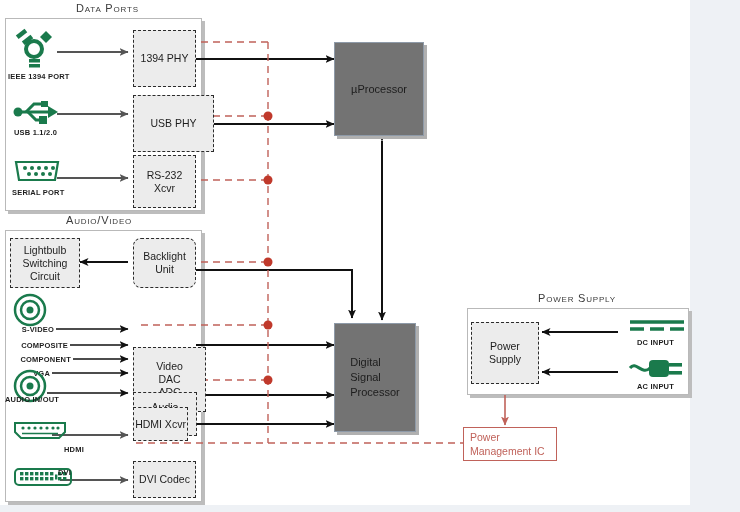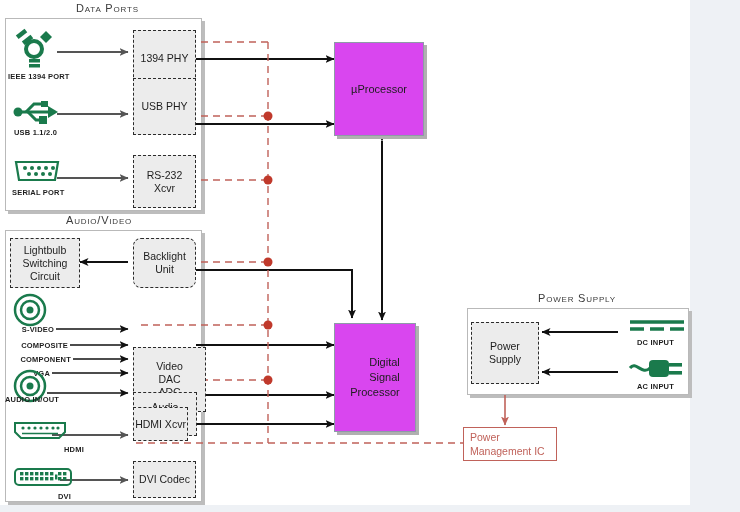--- a/index.html
+++ b/index.html
@@ -48,26 +48,26 @@
     text-align:center;
     font-size:10.5px;
     color:#1d1d1d;
     line-height:13px;
     white-space:pre-line;
   }
 
   
   .pblock{
     position:absolute;
-    background:#d946ef;
+    background:#737373;
     border:1px solid #8e9aa8;
     box-shadow:3px 3px 0 0 #b0b0b0;
     box-sizing:border-box;
     display:flex;align-items:center;justify-content:center;
-    text-align:right;
+    text-align:left;
     font-size:11px;
     color:#1d1d1d;
     line-height:15px;
     white-space:pre-line;
   }
 
   
   .rblock{
     position:absolute;
     background:#ffffff;
@@ -224,21 +224,21 @@
       <circle cx="41" cy="10" r="2"></circle>
       <circle cx="17" cy="16" r="2"></circle>
         <circle cx="24" cy="16" r="2"></circle>
       <circle cx="31" cy="16" r="2"></circle>
         <circle cx="38" cy="16" r="2"></circle>
     </g>
   </svg>
   <div class="cap" style="left:12px;top:188px;">SERIAL PORT</div>
 
   <div class="dblock" style="left:133px;top:30px;width:63px;height:57px;">1394 PHY</div>
-  <div class="dblock" style="left:133px;top:78px;width:63px;height:57px;">USB PHY</div>
+  <div class="dblock" style="left:133px;top:95px;width:81px;height:57px;">USB PHY</div>
   <div class="dblock" style="left:133px;top:155px;width:63px;height:53px;">RS-232
 Xcvr</div>
 
   <svg class="icon" style="left:12px;top:292px;" width="36" height="36">
     <circle cx="18" cy="18" r="15" fill="none" stroke="#1a7a4c" stroke-width="2.5"></circle>
     <circle cx="18" cy="18" r="9" fill="none" stroke="#1a7a4c" stroke-width="2.5"></circle>
     <circle cx="18" cy="18" r="3.5" fill="#1a7a4c"></circle>
   </svg>
   <div class="cap r" style="left:4px;top:325px;width:50px;">S-VIDEO</div>
   <div class="cap r" style="left:4px;top:341px;width:64px;">COMPOSITE</div>
@@ -284,21 +284,21 @@
       <rect x="28" y="11" width="3.4" height="3.4"></rect>
         <rect x="33" y="11" width="3.4" height="3.4"></rect>
       <rect x="38" y="11" width="3.4" height="3.4"></rect>
       <rect x="46" y="6" width="3.4" height="3.4"></rect>
         <rect x="51" y="6" width="3.4" height="3.4"></rect>
       <rect x="46" y="11" width="3.4" height="3.4"></rect>
         <rect x="51" y="11" width="3.4" height="3.4"></rect>
       <rect x="43" y="8.5" width="2.4" height="5"></rect>
     </g>
   </svg>
-  <div class="cap" style="left:30px;top:492px;padding-left:28px;">DVI</div>
+  <div class="cap" style="left:30px;top:468px;padding-left:28px;">DVI</div>
 
   <div class="dblock" style="left:10px;top:238px;width:70px;height:50px;">Lightbulb
 Switching
 Circuit</div>
   <div class="dblock" style="left:133px;top:238px;width:63px;height:50px;border-radius:8px;">Backlight
 Unit</div>
   <div class="dblock" style="left:133px;top:300px;width:73px;height:65px;margin-top:47px;">Video
 DAC
 ADC</div>
   <div class="dblock" style="left:133px;top:372px;width:64px;height:44px;margin-top:20px;">Audio

